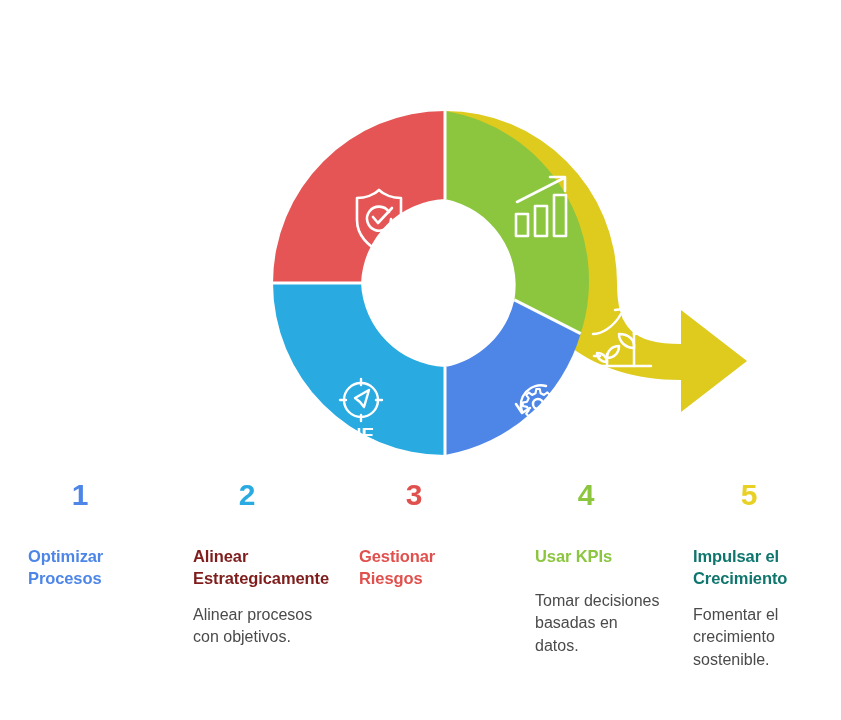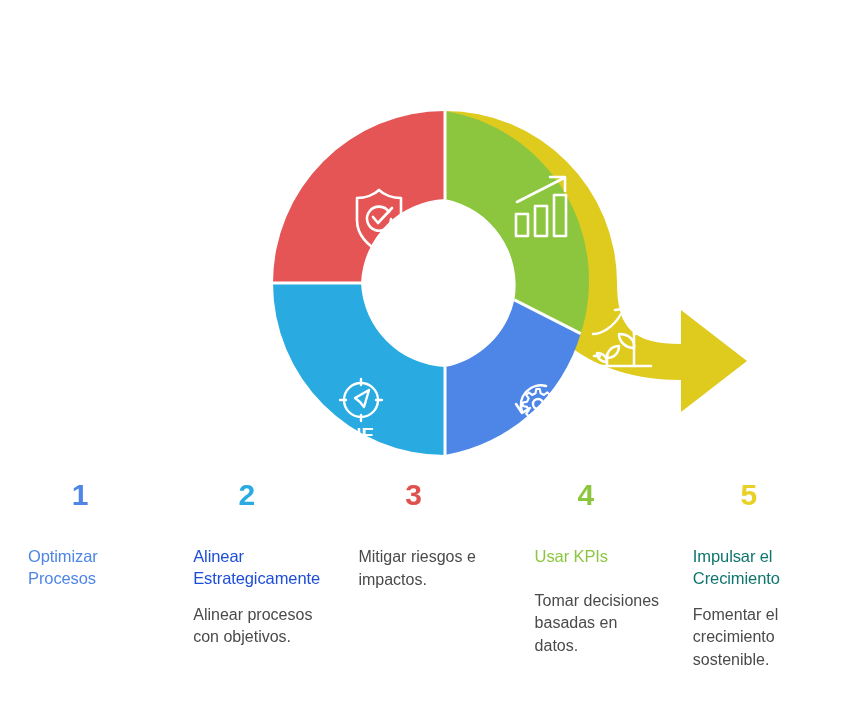--- a/index.html
+++ b/index.html
@@ -63,21 +63,21 @@
   .step-number {
     font-size: 30px;
     font-weight: bold;
     line-height: 1;
     margin: 0 0 36px 0;
     align-self: center;
     margin-right: 24px;
   }
   .step-title {
     font-size: 16.5px;
-    font-weight: normal;
+    font-weight: bold;
     line-height: 1.32;
     margin: 0 0 14px 0;
     letter-spacing: -0.1px;
   }
   .step-desc {
     font-size: 16px;
     line-height: 1.42;
     color: #4a4a4a;
     margin: 0;
     max-width: 150px;
@@ -196,30 +196,33 @@
     <div class="step-col">
       <div class="step-number" style="color:#4E86E8">1</div>
       <div class="step-title" style="color:#4E86E8">
         <span>Optimizar</span><br>
         <span>Procesos</span>
       </div>
     </div>
 
     <div class="step-col">
       <div class="step-number" style="color:#29ABE2">2</div>
-      <div class="step-title" style="color:#1d4ed8">
+      <div class="step-title" style="color:#7f1d1d">
         <span>Alinear</span><br>
         <span>Estrategicamente</span>
       </div>
       <div class="step-desc">Alinear procesos con objetivos.</div>
     </div>
 
     <div class="step-col">
       <div class="step-number" style="color:#E0504D">3</div>
-      <div class="step-desc">Mitigar riesgos e impactos.</div>
+      <div class="step-title" style="color:#E0504D">
+        <span>Gestionar</span><br>
+        <span>Riesgos</span>
+      </div>
     </div>
 
     <div class="step-col">
       <div class="step-number" style="color:#8CC63F">4</div>
       <div class="step-title" style="color:#8CC63F; margin-bottom:22px;">
         <span>Usar KPIs</span>
       </div>
       <div class="step-desc">Tomar decisiones basadas en datos.</div>
     </div>
 

